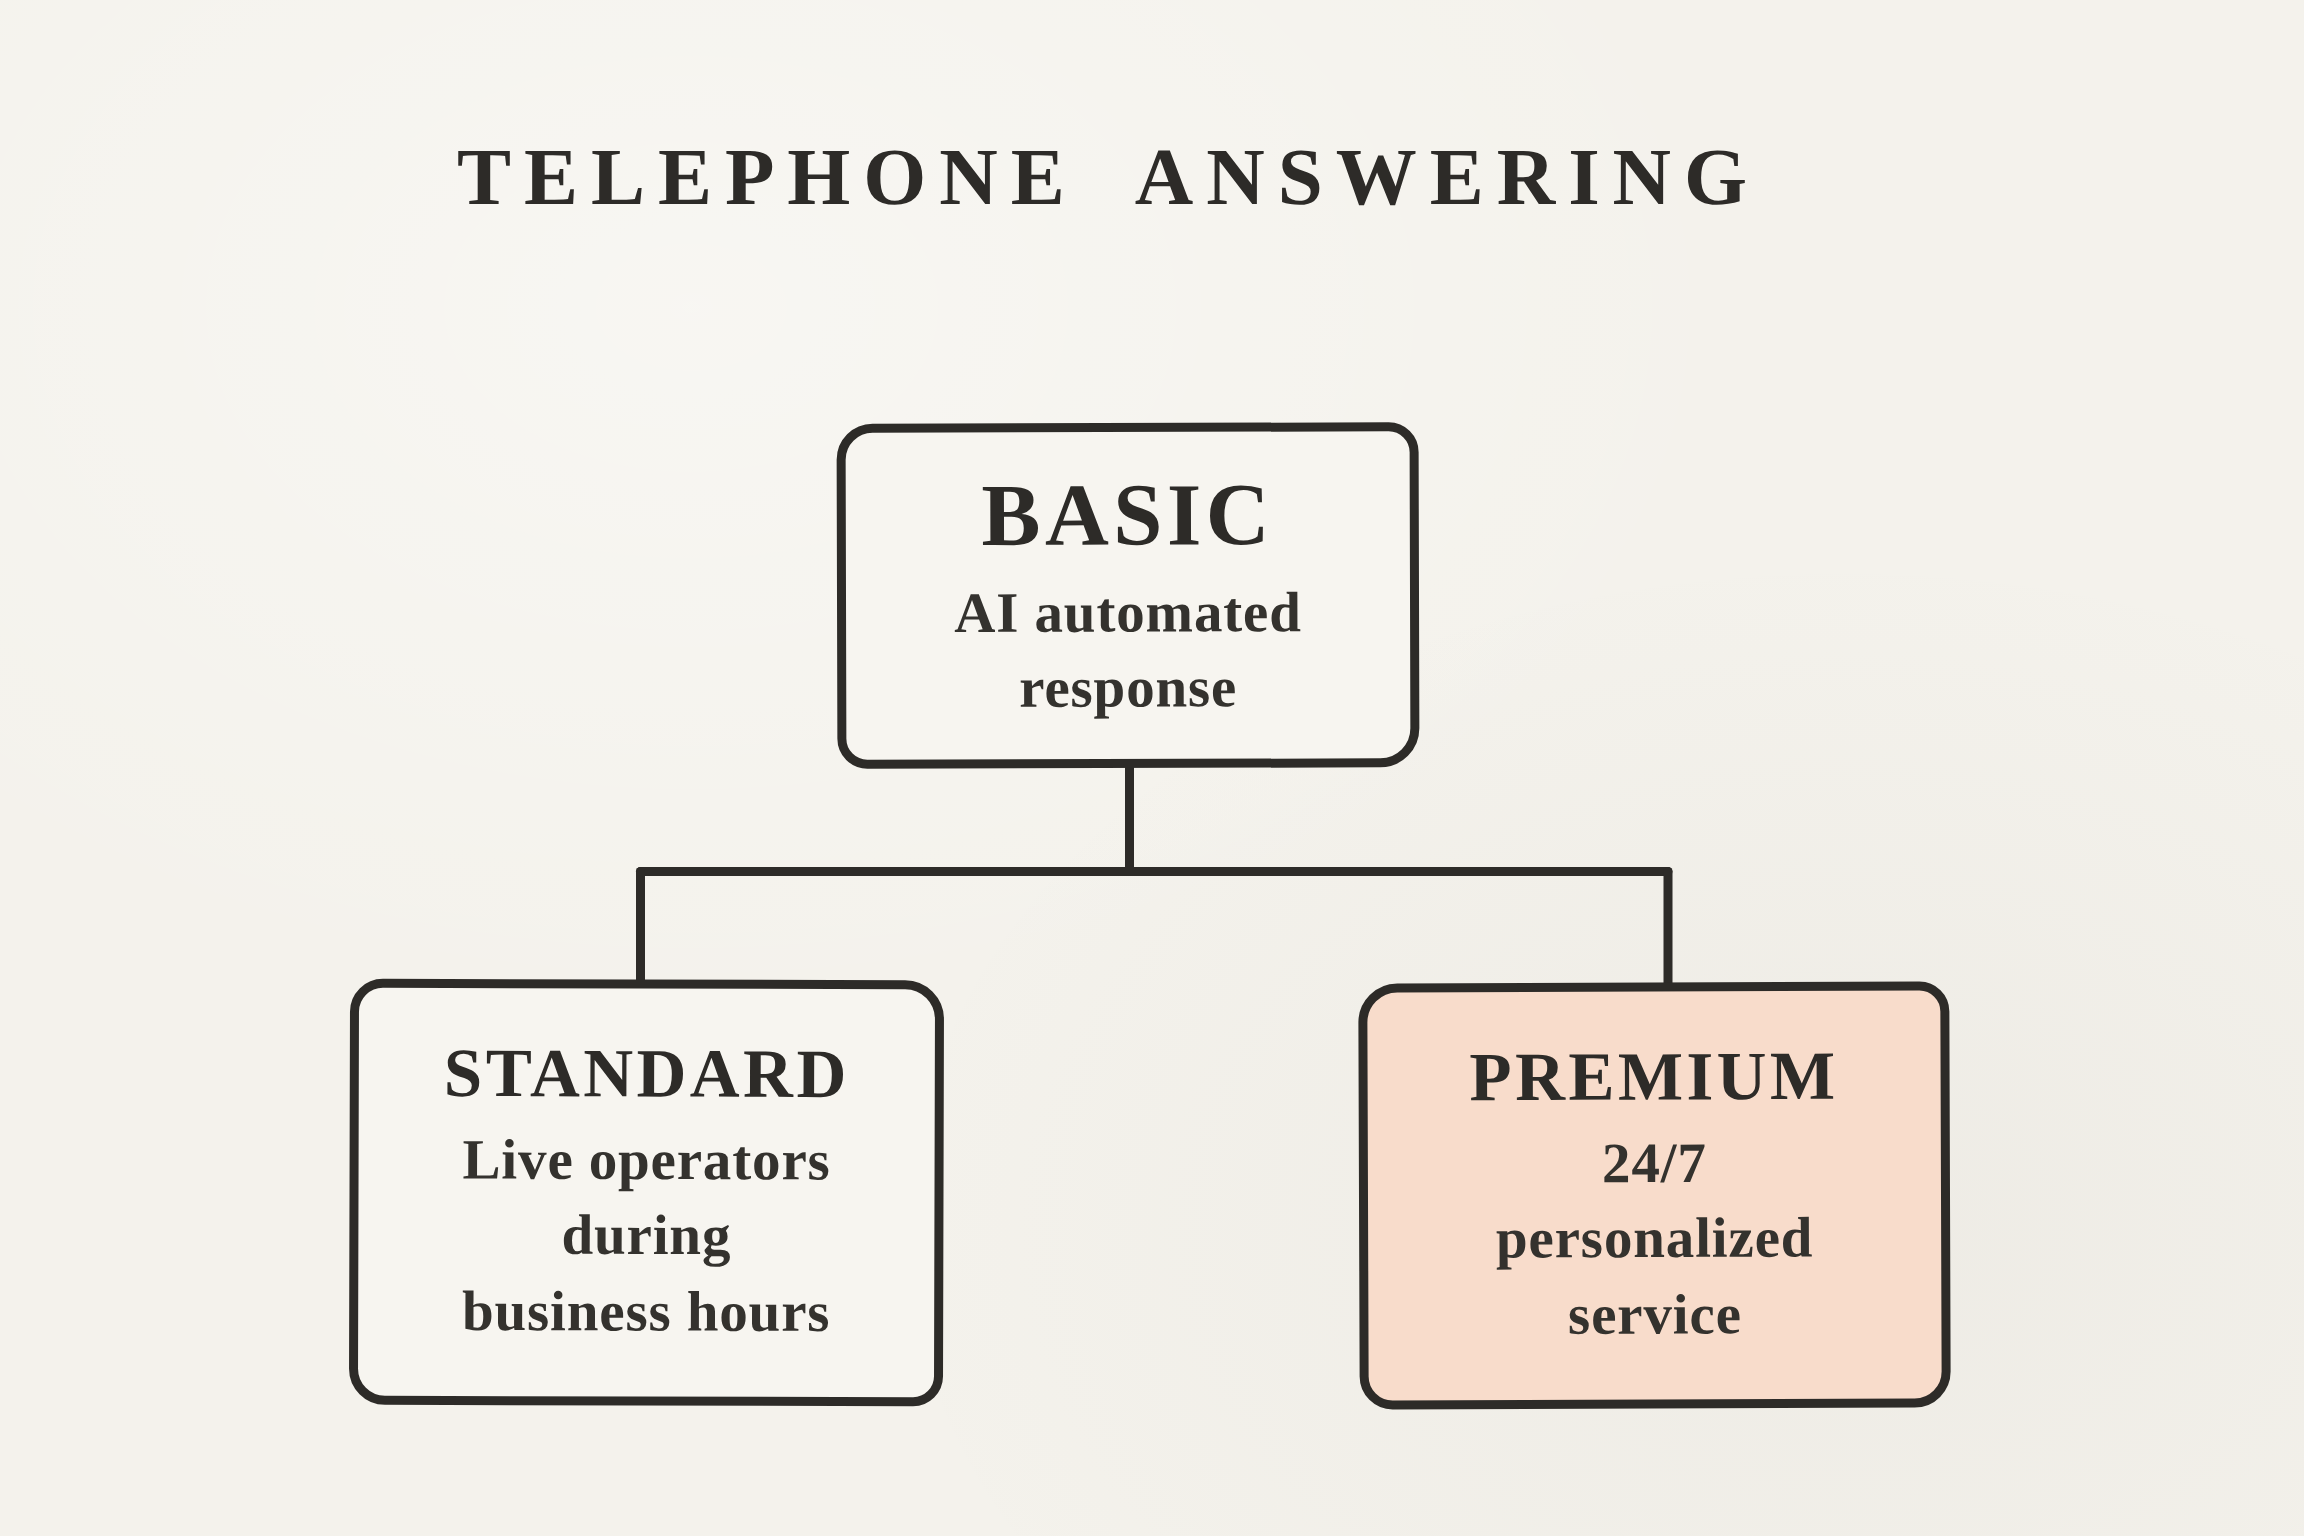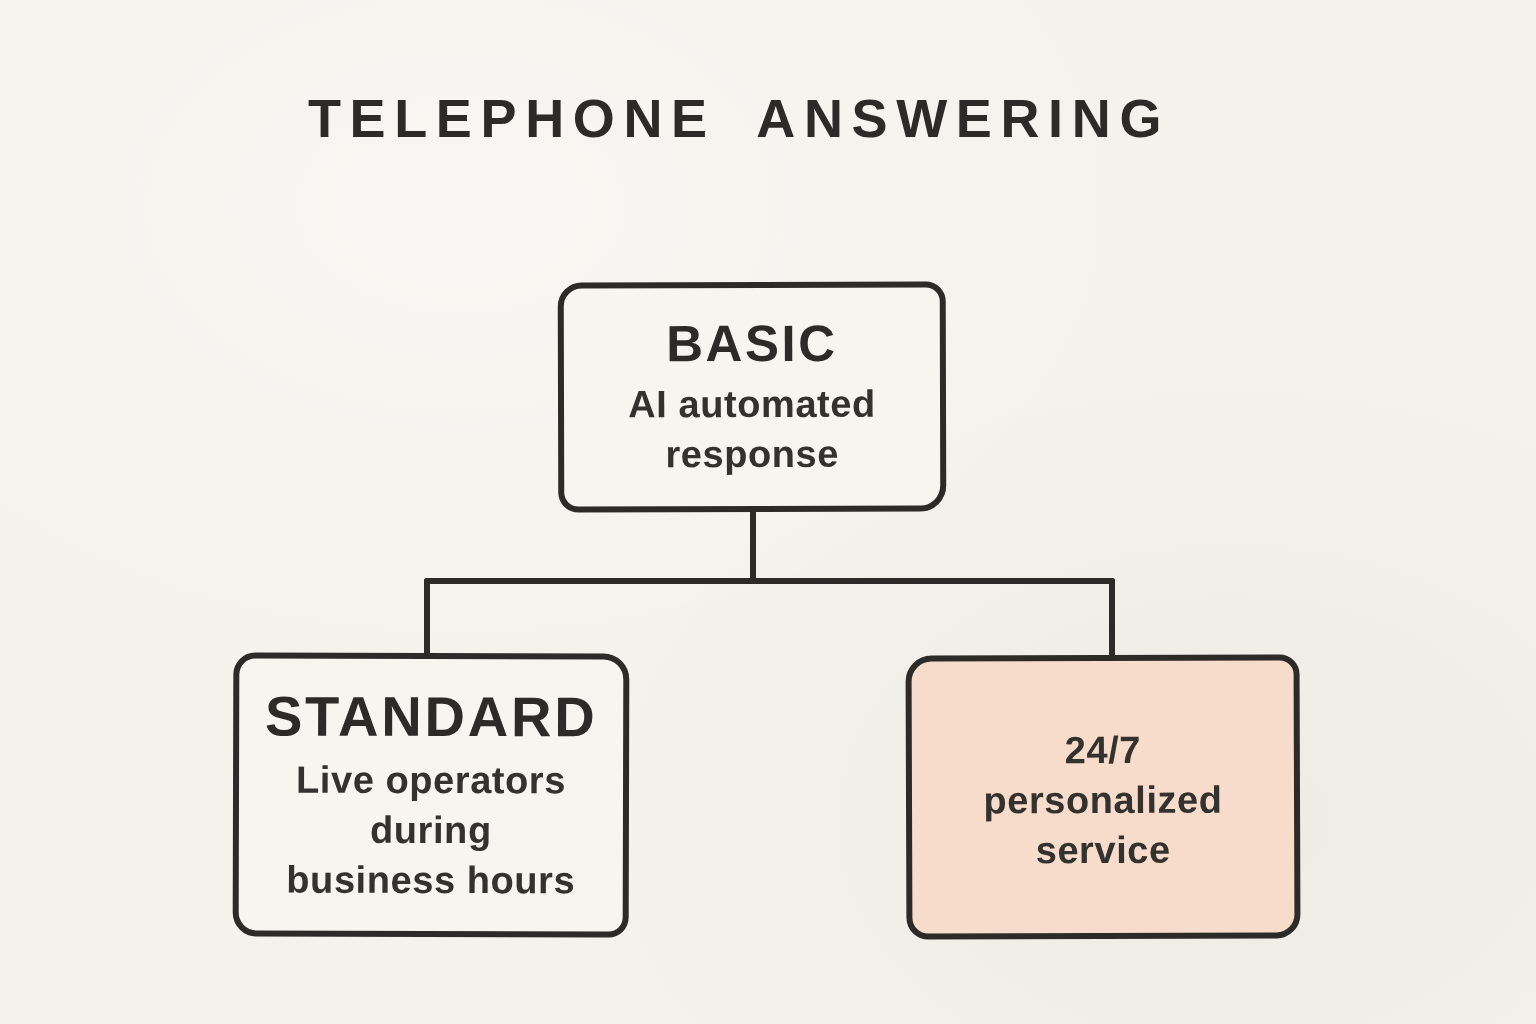--- a/index.html
+++ b/index.html
@@ -9,21 +9,21 @@
   }
   .canvas {
     position: relative;
     width: 1536px;
     height: 1024px;
     overflow: hidden;
     background:
       radial-gradient(1200px 800px at 30% 20%, rgba(255,255,255,0.35), rgba(255,255,255,0) 60%),
       radial-gradient(1000px 700px at 80% 80%, rgba(120,110,95,0.05), rgba(0,0,0,0) 65%),
       #f4f2ec;
-    font-family: Liberation Sans, sans-serif;
+    font-family: Liberation Serif, serif;
     color: #2d2b28;
   }
 
   
   .title {
     position: absolute;
     left: 0;
     top: 78px;
     width: 1478px;
     text-align: center;
@@ -74,28 +74,28 @@
   .node.premium {
     left: 906px; top: 655px;
     width: 394px; height: 284px;
     border-radius: 26px 20px 24px 22px;
     background: #f8dccb;
     transform: rotate(-0.2deg);
   }
 
   .node-name {
     font-weight: 700;
-    font-size: 51px;
+    font-size: 59px;
     letter-spacing: 0.05em;
     line-height: 1.15;
     white-space: nowrap;
   }
   .node.standard .node-name,
   .node.premium .node-name {
-    font-size: 56px;
+    font-size: 46px;
   }
   .node-desc {
     font-weight: 700;
     font-size: 38px;
     line-height: 1.32;
     letter-spacing: 0.015em;
     white-space: pre-line;
     margin-top: 6px;
     color: #34322e;
   }
@@ -121,18 +121,19 @@
   </div>
 
   <div class="node standard">
     <div class="node-name">STANDARD</div>
     <div class="node-desc">Live operators
 during
 business hours</div>
   </div>
 
   <div class="node premium">
+    <div class="node-name">PREMIUM</div>
     <div class="node-desc">24/7
 personalized
 service</div>
   </div>
 
 </div>
 
 </body></html>

